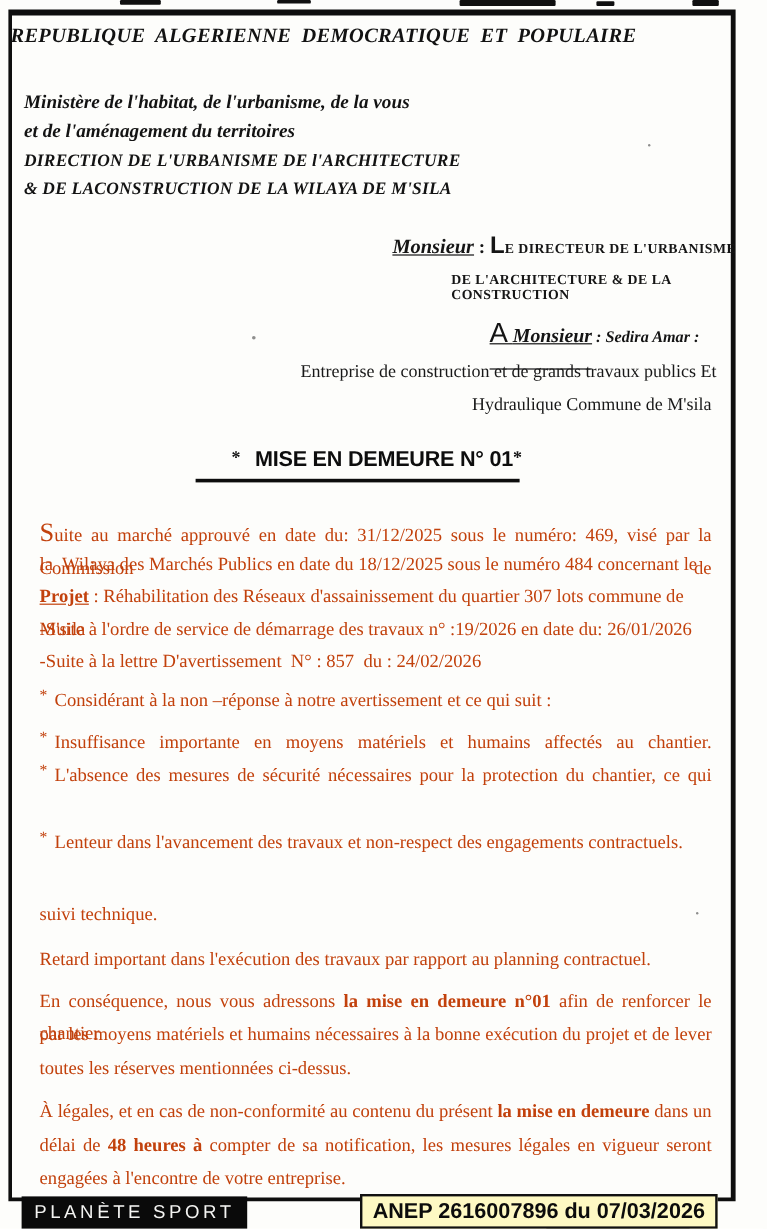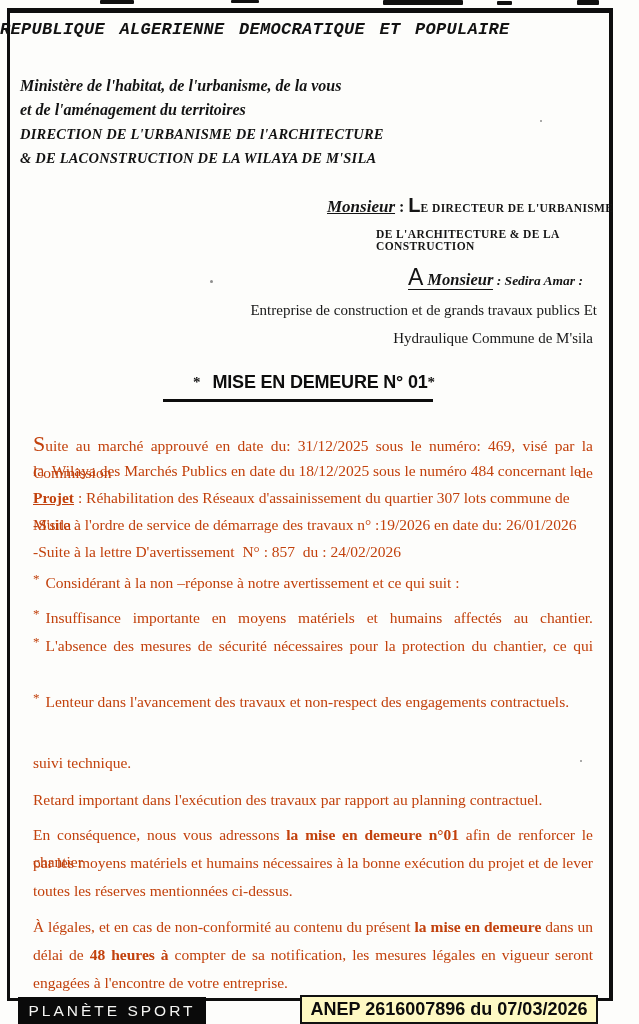--- a/index.html
+++ b/index.html
@@ -18,25 +18,24 @@
     border-left:3px solid #0e0e0e;
     border-right:4px solid #0e0e0e;
     border-bottom:3px solid #0e0e0e;
     box-sizing:border-box;
   }
   .smudge{position:absolute;background:#101010;border-radius:1px;}
   .speck{position:absolute;background:#333;border-radius:50%;opacity:.55;}
 
   .republic-title{
     position:absolute;left:0;top:20px;width:539px;
-    text-align:left;
+    text-align:center;
     font-style:italic;font-weight:bold;font-size:17px;
     letter-spacing:.3px;word-spacing:4px;
     color:#121212;
-    font-family:Liberation Mono, monospace;
   }
   .ministry{
     position:absolute;left:20px;top:74px;
     font-style:italic;font-weight:bold;
     line-height:24px;color:#131313;
   }
   .ministry .m-reg{font-size:16px;}
   .ministry .m-caps{font-size:14.5px;letter-spacing:.2px;}
 
   .sender{position:absolute;left:327px;top:194px;color:#151515;}
@@ -46,21 +45,21 @@
   }
   .sender .colon{font-weight:bold;font-size:16px;}
   .sender .big-l{font-size:20px;font-weight:bold;font-family:"Liberation Sans",sans-serif;}
   .sender .caps{font-size:11.5px;font-weight:bold;letter-spacing:.4px;}
   .sender-line2{
     position:absolute;left:376px;top:228px;
     font-size:11.5px;font-weight:bold;letter-spacing:.4px;color:#151515;
   }
 
   .recipient-head{position:absolute;left:408px;top:264px;color:#141414;white-space:nowrap;}
-  .recipient-head .a-mons{border-bottom:1.6px solid #141414;padding-bottom:1px;}
+  .recipient-head .a-mons{border-bottom:1.6px solid #141414;padding-bottom:18px;text-decoration:underline;}
   .recipient-head .big-a{font-size:23px;font-family:"Liberation Sans",sans-serif;}
   .recipient-head .mons{font-style:italic;font-weight:bold;font-size:16.5px;}
   .recipient-head .name{font-style:italic;font-weight:bold;font-size:13.5px;}
   .recipient-l1{position:absolute;right:42px;top:302px;font-size:15px;color:#181818;}
   .recipient-l2{position:absolute;right:46px;top:330px;font-size:15px;color:#181818;margin-left:12px;}
 
   .subject{
     position:absolute;left:163px;top:372px;width:270px;
     border-bottom:3px solid #0d0d0d;padding-bottom:6px;
     display:flex;justify-content:space-between;align-items:center;

